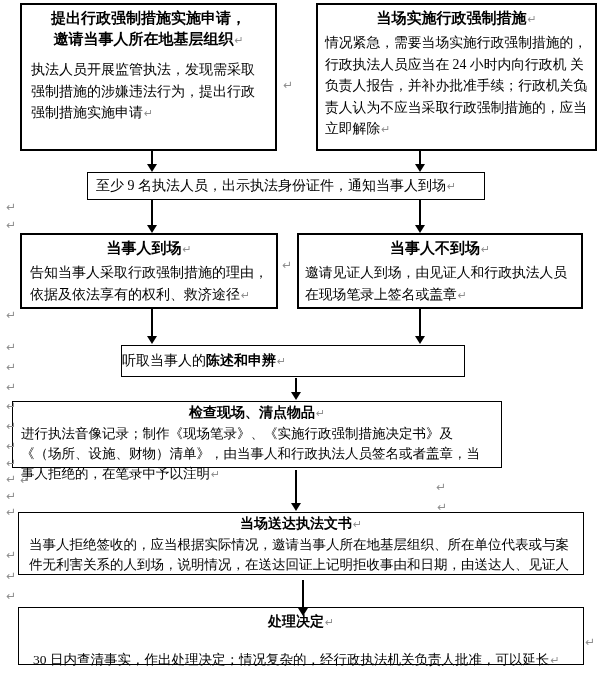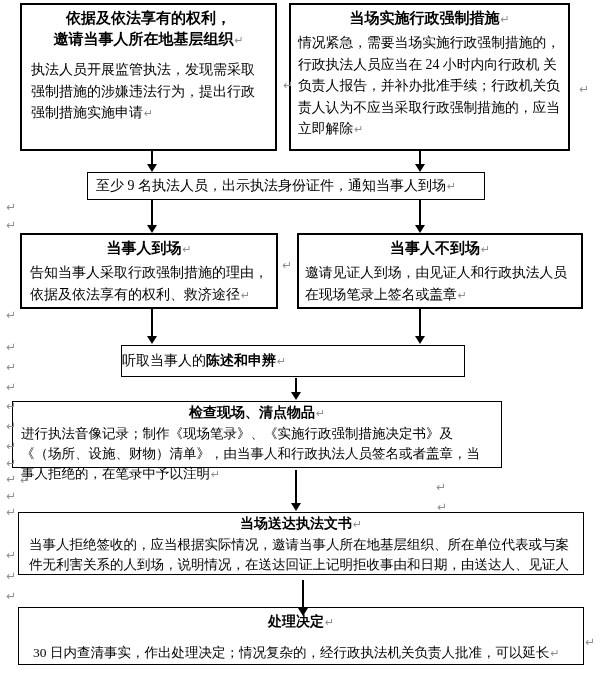--- a/index.html
+++ b/index.html
@@ -20,29 +20,29 @@
     border-left:5px solid transparent;border-right:5px solid transparent;border-top:8px solid #000;}
   .z{z-index:10;}
 </style>
 </head>
 <body>
 
 <div class="page">
 
   <div class="box" style="left:20px;top:3px;width:257px;height:148px;padding:3px 9px;">
     <div class="title">
-      <span>依据及依法享有的权利，</span><br>
+      <span>提出行政强制措施实施申请，</span><br>
       <span>邀请当事人所在地基层组织</span><span class="pilcrow">↵</span>
     </div>
     <div class="bodytext" style="margin-top:8px;">
       <span>执法人员开展监管执法，发现需采取强制措施的涉嫌违法行为，提出行政强制措施实施申请</span><span class="pilcrow">↵</span>
     </div>
   </div>
 
-  <div class="box" style="left:289px;top:3px;width:281px;height:148px;padding:3px 7px;">
+  <div class="box" style="left:316px;top:3px;width:281px;height:148px;padding:3px 7px;">
     <div class="title">
       <span>当场实施行政强制措施</span><span class="pilcrow">↵</span>
     </div>
     <div class="bodytext" style="margin-top:2px;font-size:13.8px;">
       <span>情况紧急，需要当场实施行政强制措施的，行政执法人员应当在 24 小时内向行政机 关负责人报告，并补办批准手续；行政机关负责人认为不应当采取行政强制措施的，应当立即解除</span><span class="pilcrow">↵</span>
     </div>
   </div>
 
   <div class="box thin" style="left:87px;top:172px;width:398px;height:28px;padding:1px 8px;">
     <div class="bodytext" style="line-height:24px;">
@@ -89,21 +89,21 @@
     </div>
     <div class="bodytext">
       <span>当事人拒绝签收的，应当根据实际情况，邀请当事人所在地基层组织、所在单位代表或与案件无利害关系的人到场，说明情况，在送达回证上记明拒收事由和日期，由送达人、见证人</span>
     </div>
   </div>
 
   <div class="box thin small" style="left:18px;top:607px;width:566px;height:58px;padding:4px 14px;">
     <div class="title" style="font-size:14px;line-height:20px;">
       <span>处理决定</span><span class="pilcrow">↵</span>
     </div>
-    <div class="bodytext" style="margin-top:10px;">
+    <div class="bodytext" style="margin-top:17px;">
       <span>30 日内查清事实，作出处理决定；情况复杂的，经行政执法机关负责人批准，可以延长</span><span class="pilcrow">↵</span>
     </div>
   </div>
 
   <div class="arrow" style="left:147px;top:150px;height:22px;">
       <div class="shaft"></div>
       <div class="head"></div>
     </div>
   <div class="arrow" style="left:415px;top:150px;height:22px;">
       <div class="shaft"></div>

